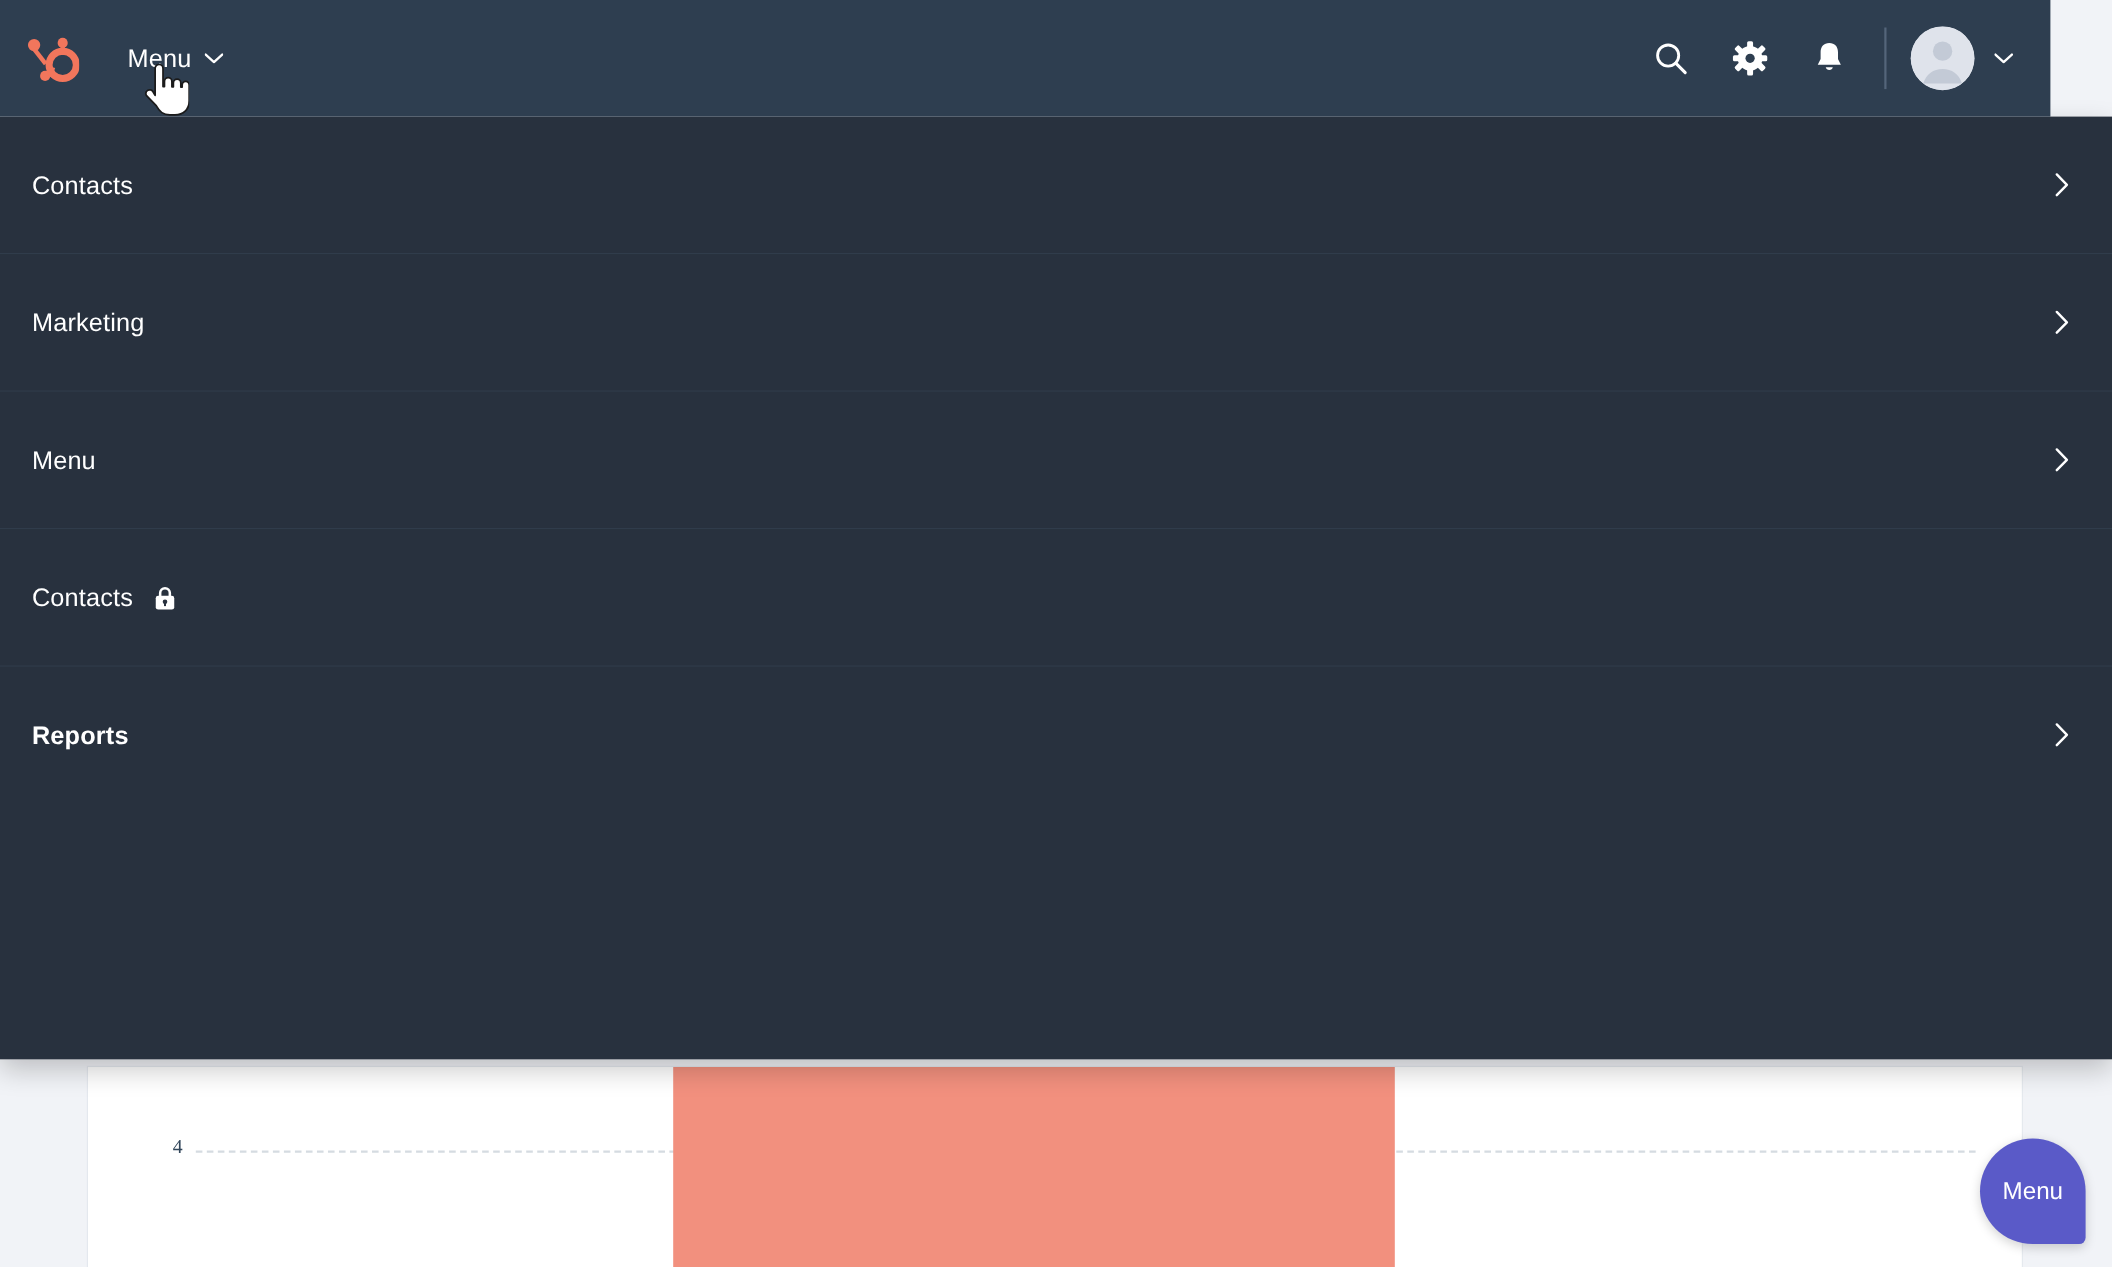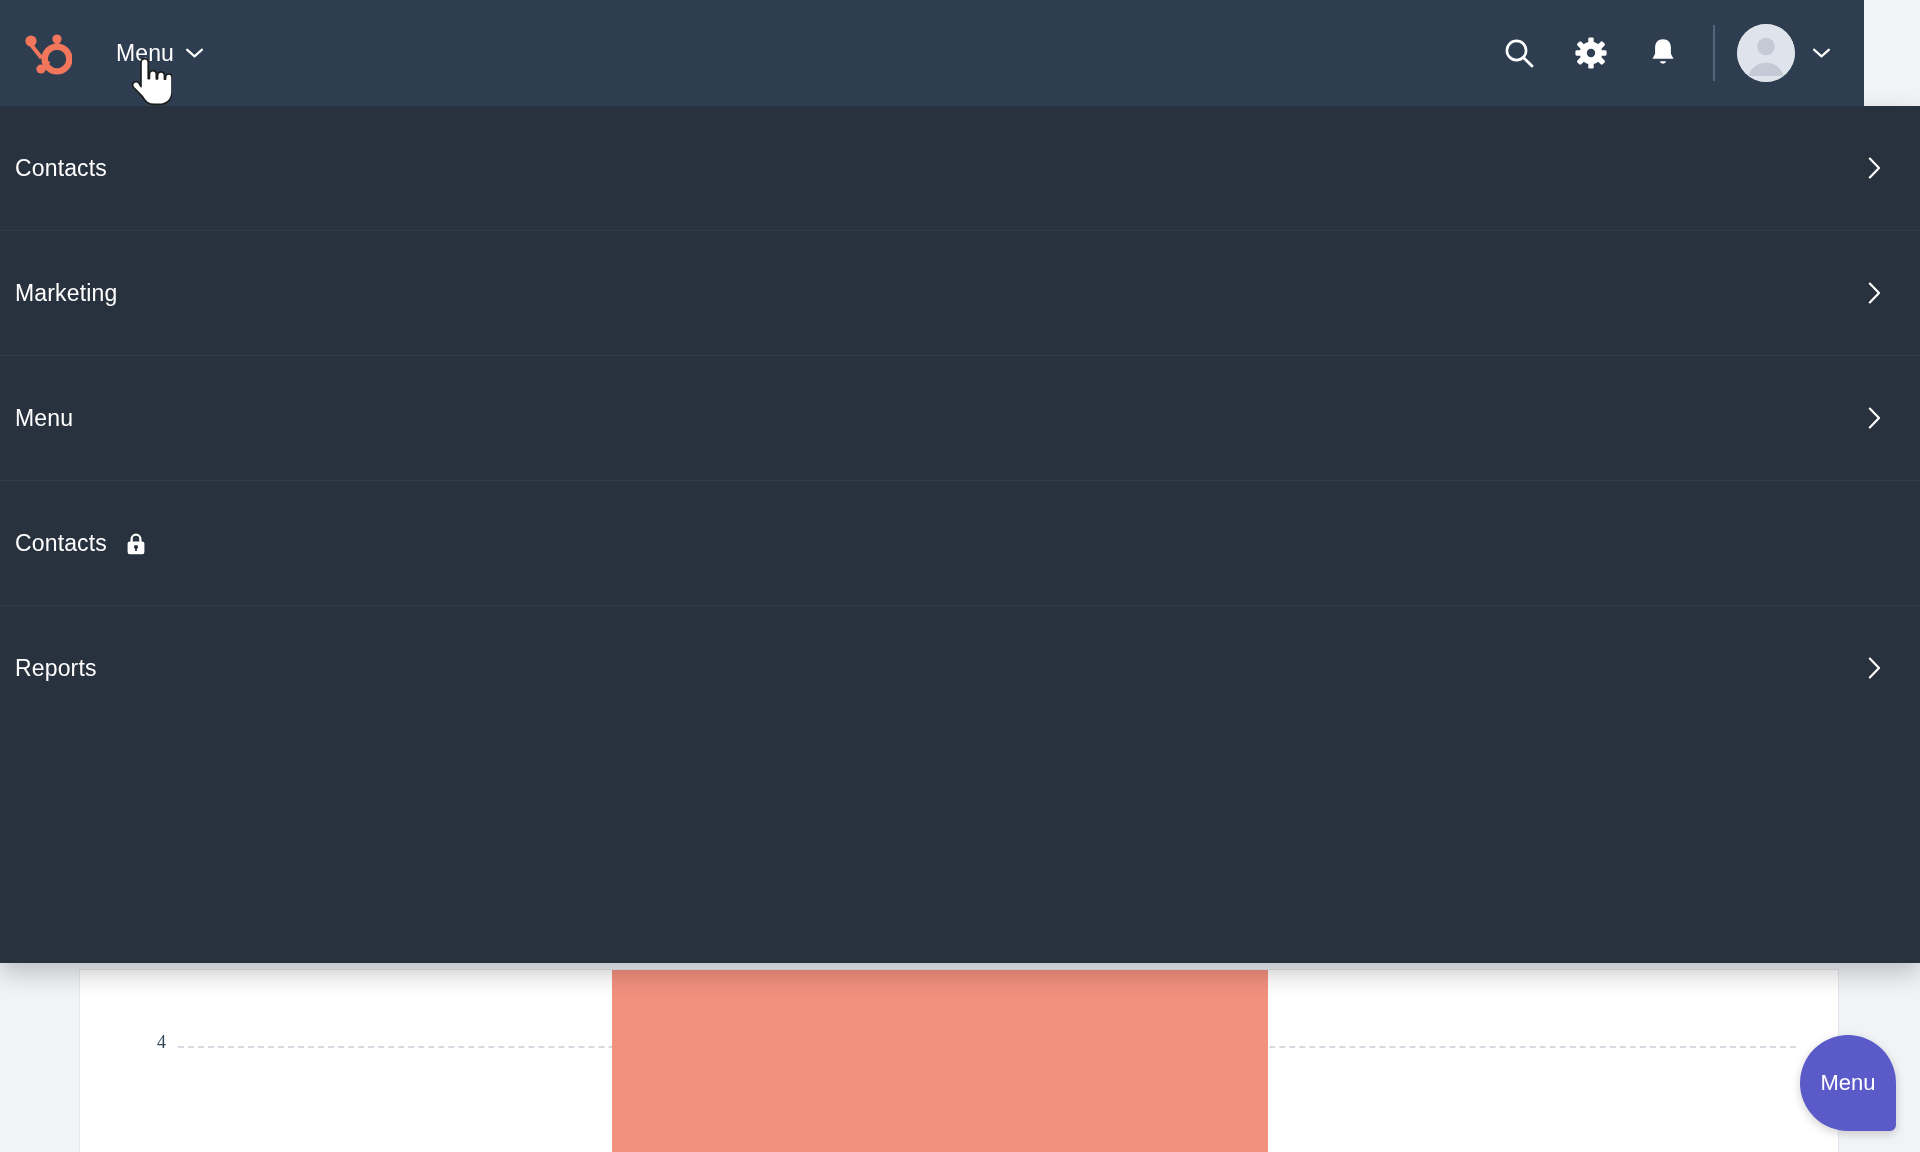--- a/index.html
+++ b/index.html
@@ -183,26 +183,26 @@
     background: #28313e;
     z-index: 25;
     box-shadow: 0 10px 24px rgba(0,0,0,0.22);
   }
 
   .menu-row {
     position: relative;
     height: 124px;
     display: flex;
     align-items: center;
-    padding: 0 34px 0 15px;
+    padding: 0 34px 0 29px;
     cursor: pointer;
     border-bottom: 1px solid #303c4b;
     text-align: center;
   }
-  .menu-row:last-child { border-bottom: none; }
+  .menu-row:last-child { border-bottom: none; font-weight: bold; }
 
   .menu-row-label {
     color: #ffffff;
     font-size: 23px;
     letter-spacing: 0.15px;
   }
 
   .lock-icon {
     margin-left: 19px;
     display: block;

